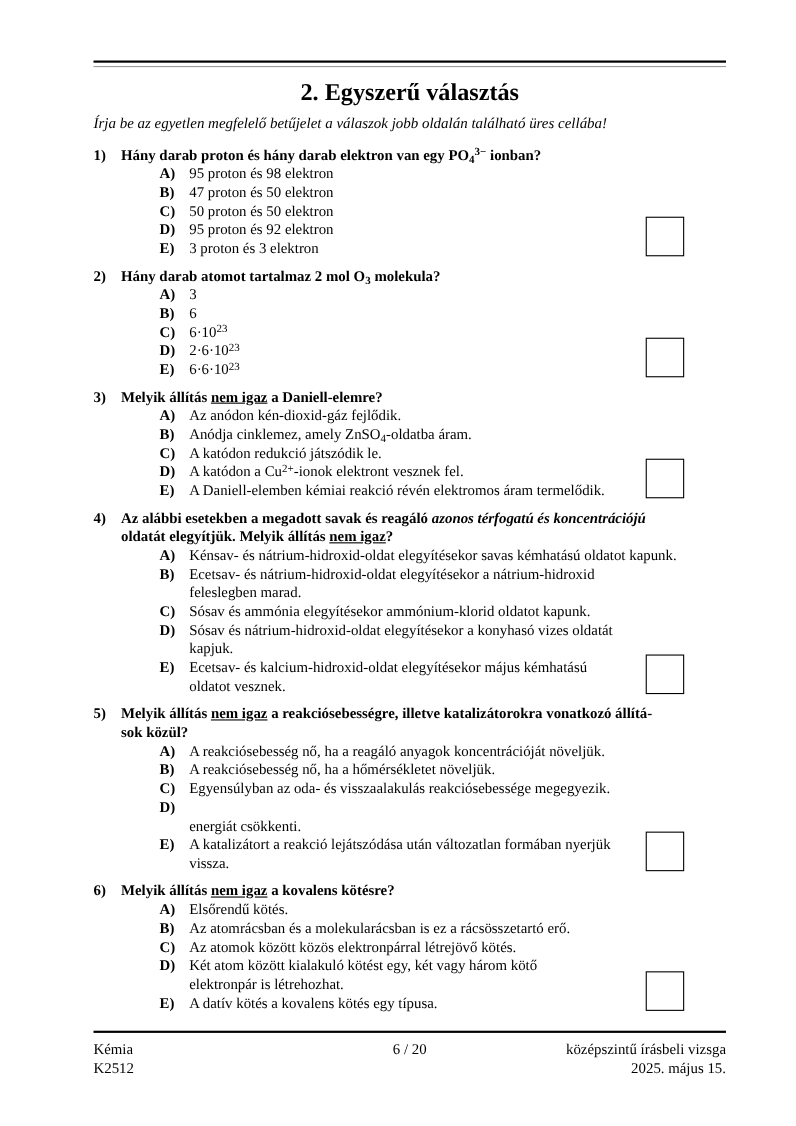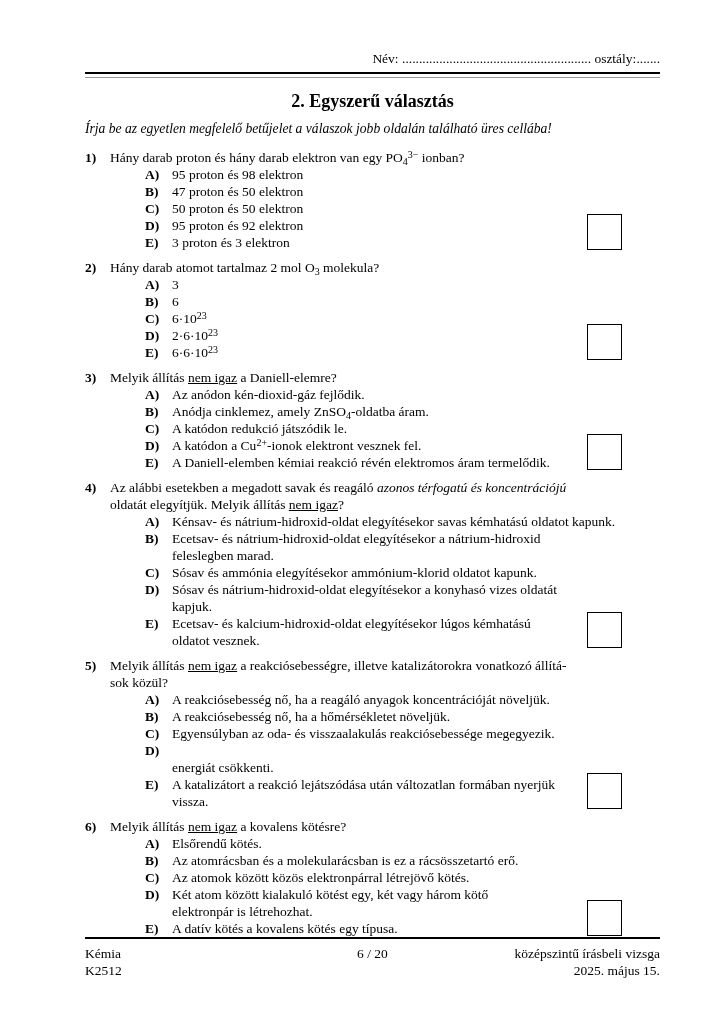--- a/index.html
+++ b/index.html
@@ -10,33 +10,33 @@
     position: relative; overflow: hidden;
   }
   .page { position: absolute; left: 85px; top: 50px; width: 575px; }
 
   .header-line { text-align: right; white-space: nowrap; font-size: 13.5px; height: 17px; }
   .rule {
     margin-top: 5px; height: 6px; box-sizing: border-box;
     border-top: 2.5px solid #000; border-bottom: 1.2px solid #9a9a9a;
   }
 
-  .title { text-align: center; font-weight: bold; font-size: 18px; line-height: 22px; margin-top: 12px; }
+  .title { text-align: center; font-weight: bold; font-size: 22px; line-height: 22px; margin-top: 12px; }
   .instruction { font-weight: normal; font-style: italic; font-size: 13.6px; margin-top: 8px; margin-bottom: 12px; white-space: nowrap; }
 
   .question { position: relative; margin-bottom: 8px; }
   .q-head { display: flex; }
   .q-num { font-weight: bold; width: 25px; flex: none; }
   .q-prompt { font-weight: bold; flex: 1; white-space: nowrap; }
   .options { }
   .option { display: flex; margin-left: 60px; }
   .opt-letter { font-weight: bold; width: 27px; flex: none; }
   .opt-text { flex: 1; white-space: nowrap; }
 
-  .b { font-weight: normal; }
+  .b { font-weight: bold; }
   .i { font-style: italic; }
   .u { text-decoration: underline; }
   .sup { font-size: 10px; position: relative; top: -4.5px; line-height: 0; }
   .sub { font-size: 10px; position: relative; top: 2.5px; line-height: 0; }
 
   .answer-box {
     position: absolute; right: 38px; bottom: 1px;
     width: 33px; height: 34px; border: 1.5px solid #000;
     background: #fff; text-align: center; line-height: 34px; font-weight: bold;
   }
@@ -45,23 +45,20 @@
   .footer-rule { border-top: 2.4px solid #000; margin-bottom: 6px; }
   .footer-cols { display: flex; font-size: 13.5px; line-height: 17px; gap: 20px; }
   .f-left { flex: 1; text-align: left; }
   .f-center { flex: 1; text-align: center; }
   .f-right { flex: 1; text-align: right; }
 </style>
 </head>
 <body>
 
 <div class="page">
-  <div class="header-line">
-    <span>Név: </span><span>........................................................</span><span> osztály:</span><span>.......</span>
-  </div>
   <div class="rule"></div>
 
   <div class="title">2. Egyszerű választás</div>
   <div class="instruction">Írja be az egyetlen megfelelő betűjelet a válaszok jobb oldalán található üres cellába!</div>
 
   <div>
       <div class="question">
         <div class="q-head">
           <span class="q-num">1)</span>
           <div class="q-prompt"><span class="b">Hány darab proton és hány darab elektron van egy PO</span><span class="b sub">4</span><span class="b sup">3−</span><span class="b"> ionban?</span></div>
@@ -165,21 +162,21 @@
           <div class="option">
             <span class="opt-letter">C)</span>
             <div class="opt-text"><span>Sósav és ammónia elegyítésekor ammónium-klorid oldatot kapunk.</span></div>
           </div>
           <div class="option">
             <span class="opt-letter">D)</span>
             <div class="opt-text"><span>Sósav és nátrium-hidroxid-oldat elegyítésekor a konyhasó vizes oldatát</span><br><span>kapjuk.</span></div>
           </div>
           <div class="option">
             <span class="opt-letter">E)</span>
-            <div class="opt-text"><span>Ecetsav- és kalcium-hidroxid-oldat elegyítésekor lúgos kémhatású</span><br><span>oldatot vesznek.</span></div>
+            <div class="opt-text"><span>Ecetsav- és kalcium-hidroxid-oldat elegyítésekor május kémhatású</span><br><span>oldatot vesznek.</span></div>
           </div>
         </div>
         <div class="answer-box"></div>
       </div>
       <div class="question">
         <div class="q-head">
           <span class="q-num">5)</span>
           <div class="q-prompt"><span class="b">Melyik állítás </span><span class="b u">nem igaz</span><span class="b"> a reakciósebességre, illetve katalizátorokra vonatkozó állítá-</span><br><span class="b">sok közül?</span></div>
         </div>
         <div class="options">

